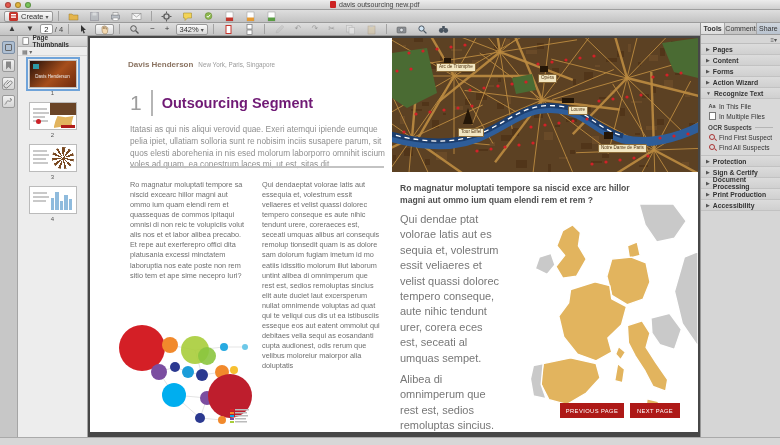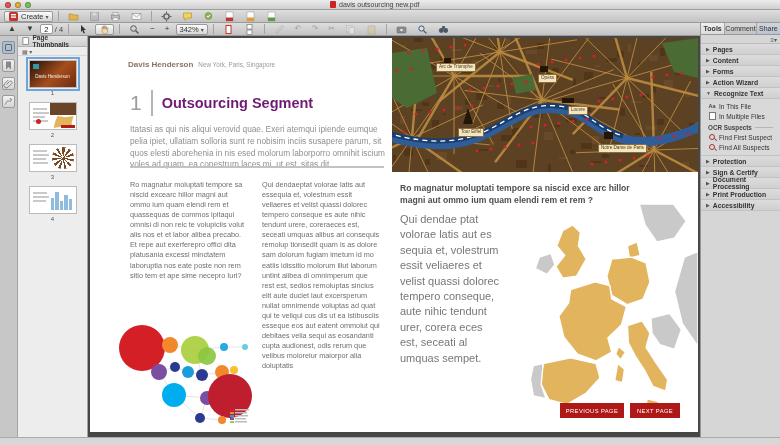--- a/index.html
+++ b/index.html
@@ -719,20 +719,21 @@
             <span class="maplabel" style="left:44px; top:25px">Arc de Triomphe</span>
             <span class="maplabel" style="left:146px; top:36px">Opéra</span>
             <span class="maplabel" style="left:176px; top:68px">Louvre</span>
             <span class="maplabel" style="left:66px; top:90px">Tour Eiffel</span>
             <span class="maplabel" style="left:206px; top:106px">Notre Dame de Paris</span>
           </div>
 
           <div class="rhead">Ro magnatur moluptati tempore sa niscid exce arc hillor magni aut ommo ium quam elendi rem et rem ?</div>
           <div class="rbody">
             <p>Qui dendae ptat volorae latis aut es sequia et, volestrum essit veliaeres et velist quassi dolorec tempero conseque, aute nihic tendunt urer, corera eces est, seceati al umquas sempet.</p>
+            <p>Alibea di omnimperum que rest est, sedios remoluptas sincius.</p>
           </div>
 
           <svg class="eumap" viewBox="0 0 200 240" preserveAspectRatio="none">
             <g stroke="#ffffff" stroke-width="1.4" stroke-linejoin="round">
               <polygon points="140,0 175,0 188,18 176,36 158,40 146,22" fill="#c9c9c9"></polygon>
               <polygon points="186,56 200,50 200,150 184,126 176,92" fill="#c9c9c9"></polygon>
               <polygon points="38,56 50,52 54,64 46,74 34,68" fill="#c9c9c9"></polygon>
               <polygon points="62,28 72,22 80,30 78,44 86,58 76,76 62,78 55,66 64,54 56,44" fill="#e2b45e"></polygon>
               <polygon points="128,44 138,40 141,54 130,57" fill="#e2b45e"></polygon>
               <polygon points="112,58 132,56 147,62 151,82 144,100 128,106 112,96 107,76" fill="#e2b45e"></polygon>

